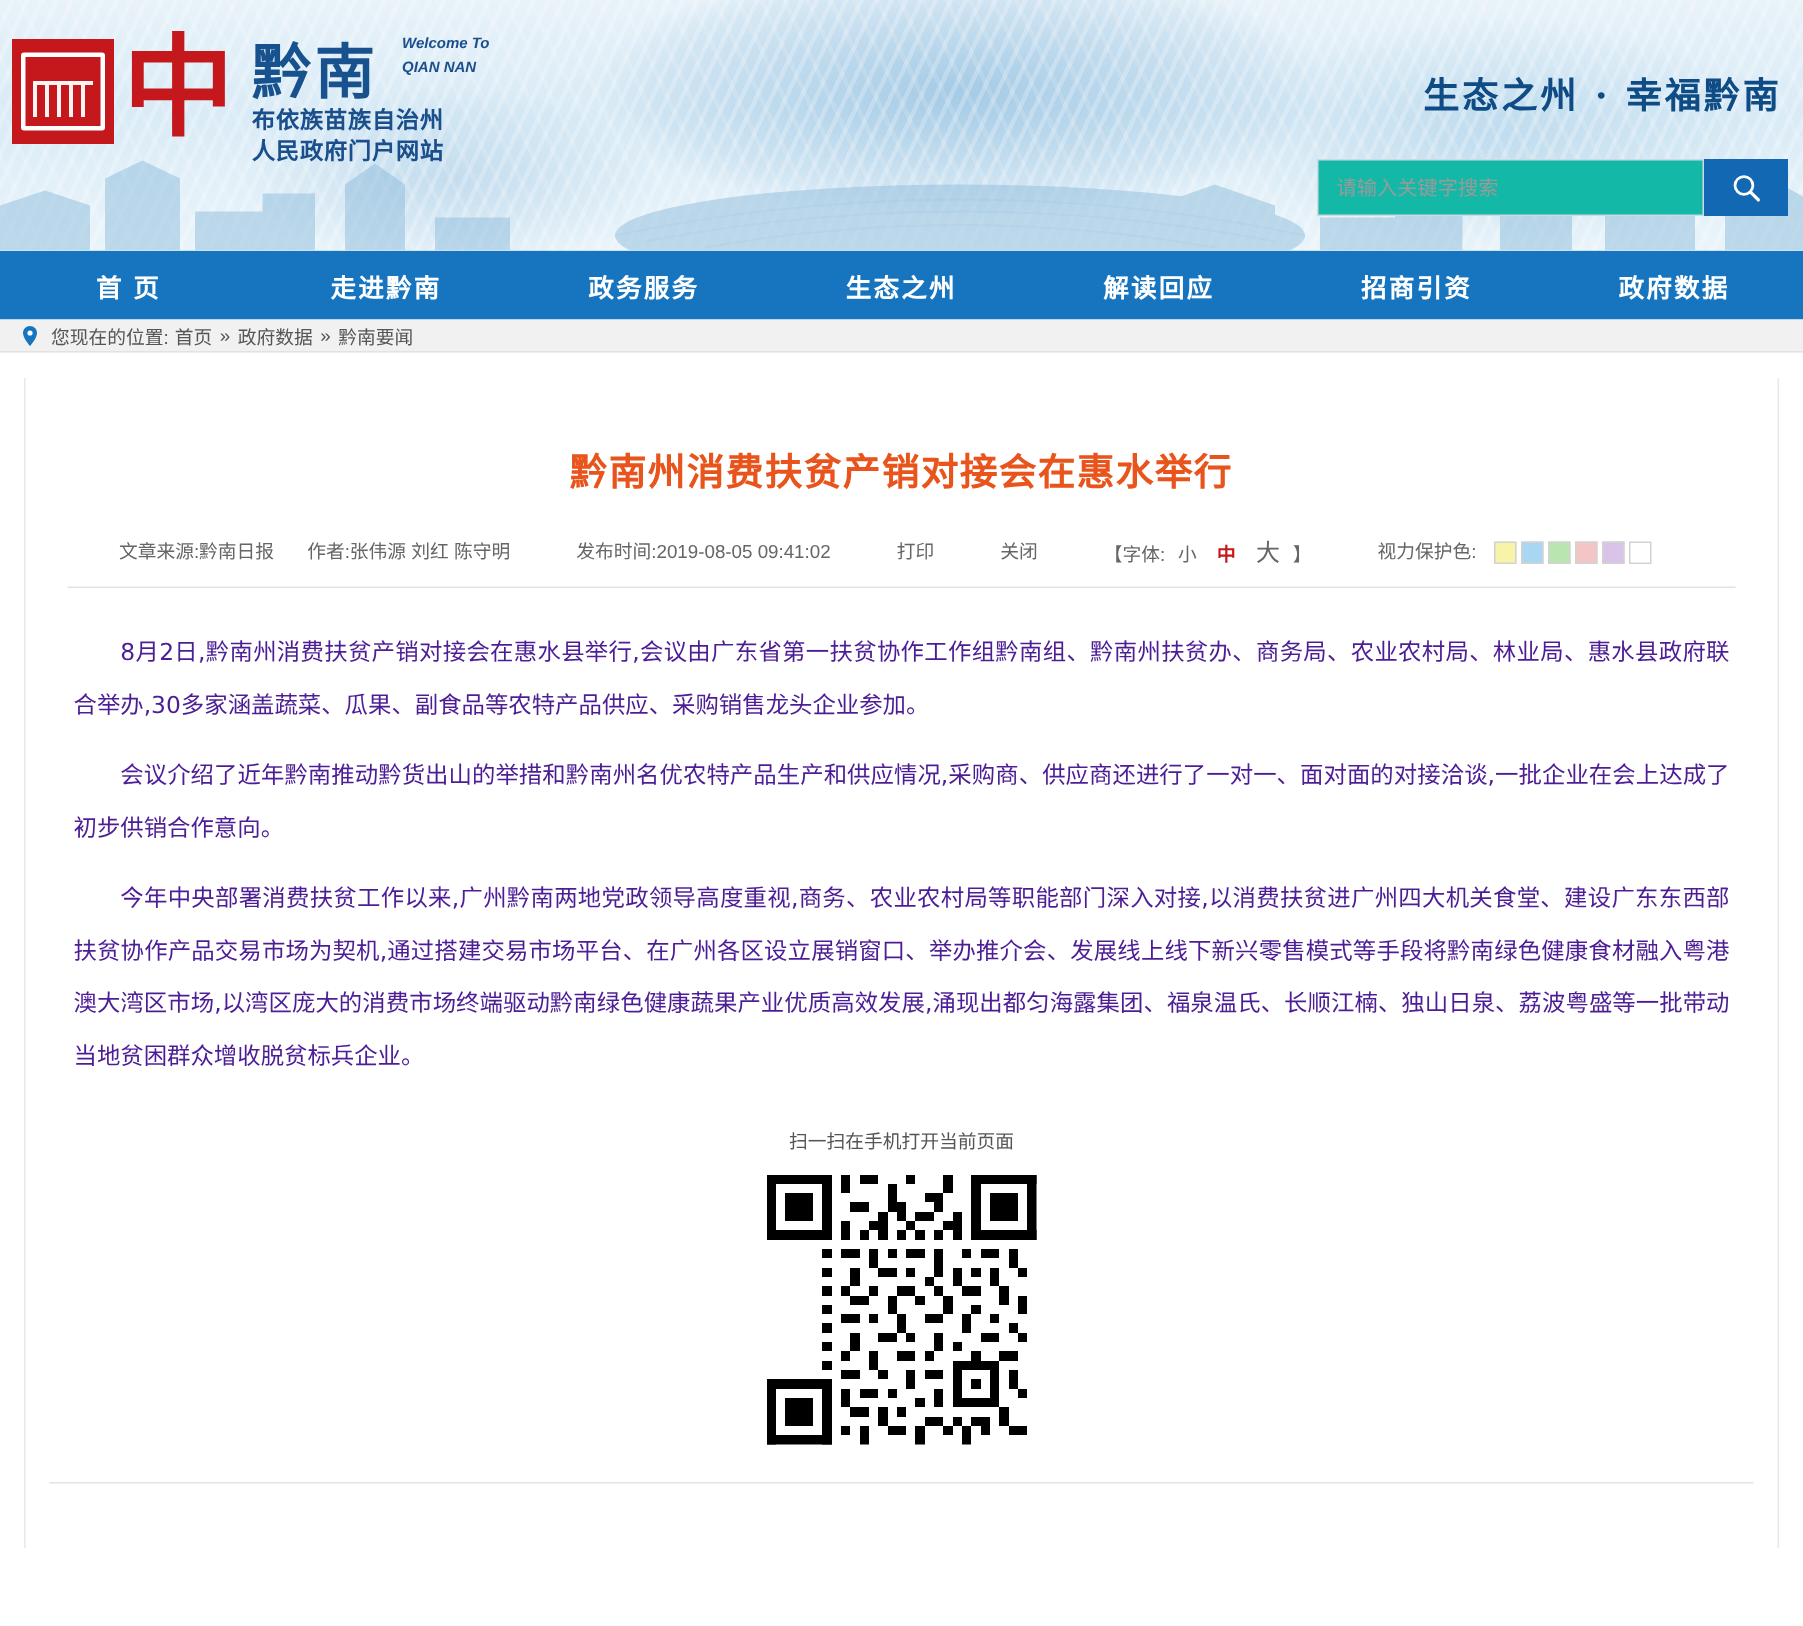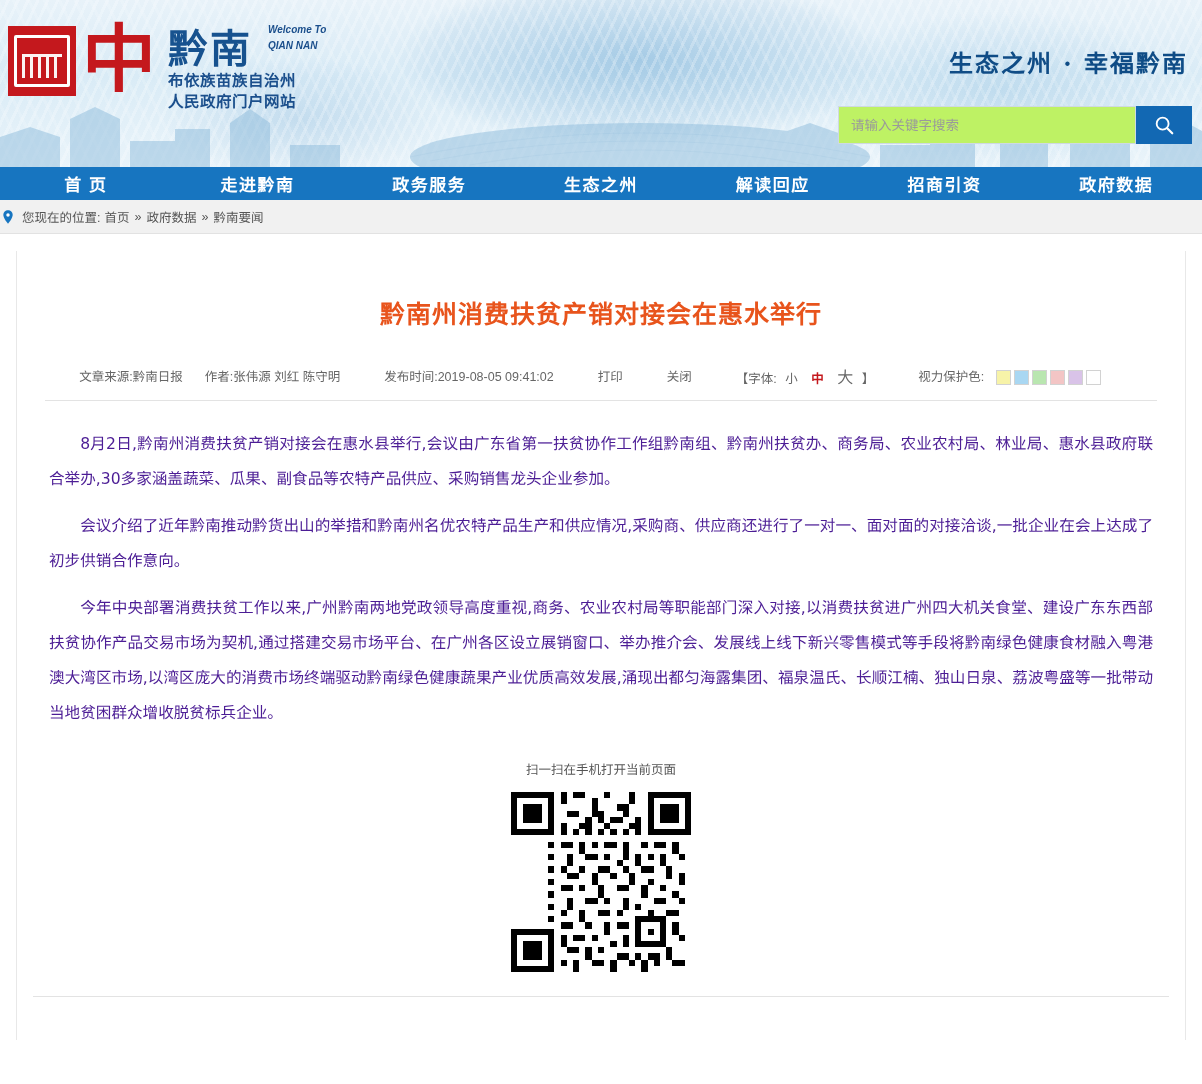--- a/index.html
+++ b/index.html
@@ -119,22 +119,22 @@
     font-weight: 700;
     color: #0f4c86;
     letter-spacing: 2px;
     white-space: nowrap;
   }
 
   
   .search-box{
     position:absolute;
     right: 66px; top: 106px;
-    width: 298px; height: 38px;
-    background:#bef264;
+    width: 258px; height: 38px;
+    background:#14b8a6;
     border:1px solid #cfd9e2;
   }
   .search-box input{
     width:100%; height:100%;
     border:0; outline:0;
     padding:0 12px;
     font-size:13.5px;
     color:#444;
     background:transparent;
     font-family:"Liberation Sans", sans-serif;
@@ -145,44 +145,45 @@
     right: 10px; top: 106px;
     width: 56px; height: 38px;
     background:#1268b3;
     border:0;
     cursor:pointer;
     display:flex; align-items:center; justify-content:center;
   }
 
   
   .nav{
-    height: 33px;
+    height: 46px;
     background:#1775c0;
     display:flex;
     align-items:stretch;
   }
   .nav a{
     flex:1 1 0;
     display:flex;
     align-items:center;
     justify-content:center;
     color:#fff;
     text-decoration:none;
     font-size:17px;
     font-weight:bold;
     letter-spacing:1.5px;
   }
 
   
   .crumb{
-    height:34px;
+    height:22px;
     background:#f1f1f1;
     border-bottom:1px solid #e2e2e2;
     display:flex;
     align-items:center;
+    padding-left:12px;
     font-size:12.5px;
     color:#555;
   }
   .crumb .pin{
     width:16px;height:16px;margin-right:6px;display:inline-block;
   }
   .crumb a{ color:#555; text-decoration:none; }
 
   
   .wrap{
@@ -196,21 +197,21 @@
   .article-title{
     text-align:center;
     color:#e8541c;
     font-size:25px;
     font-weight:bold;
     letter-spacing:1px;
     padding: 46px 40px 0;
     line-height:34px;
   }
   .meta{
-    margin: 33px 28px 0;
+    margin: 23px 28px 0;
     border-bottom:1px solid #e3e3e3;
     padding-bottom:12px;
     display:flex;
     align-items:center;
     justify-content:center;
     font-size:12.5px;
     color:#666;
     gap:0;
   }
   .meta > span, .meta > a { white-space:nowrap; }

